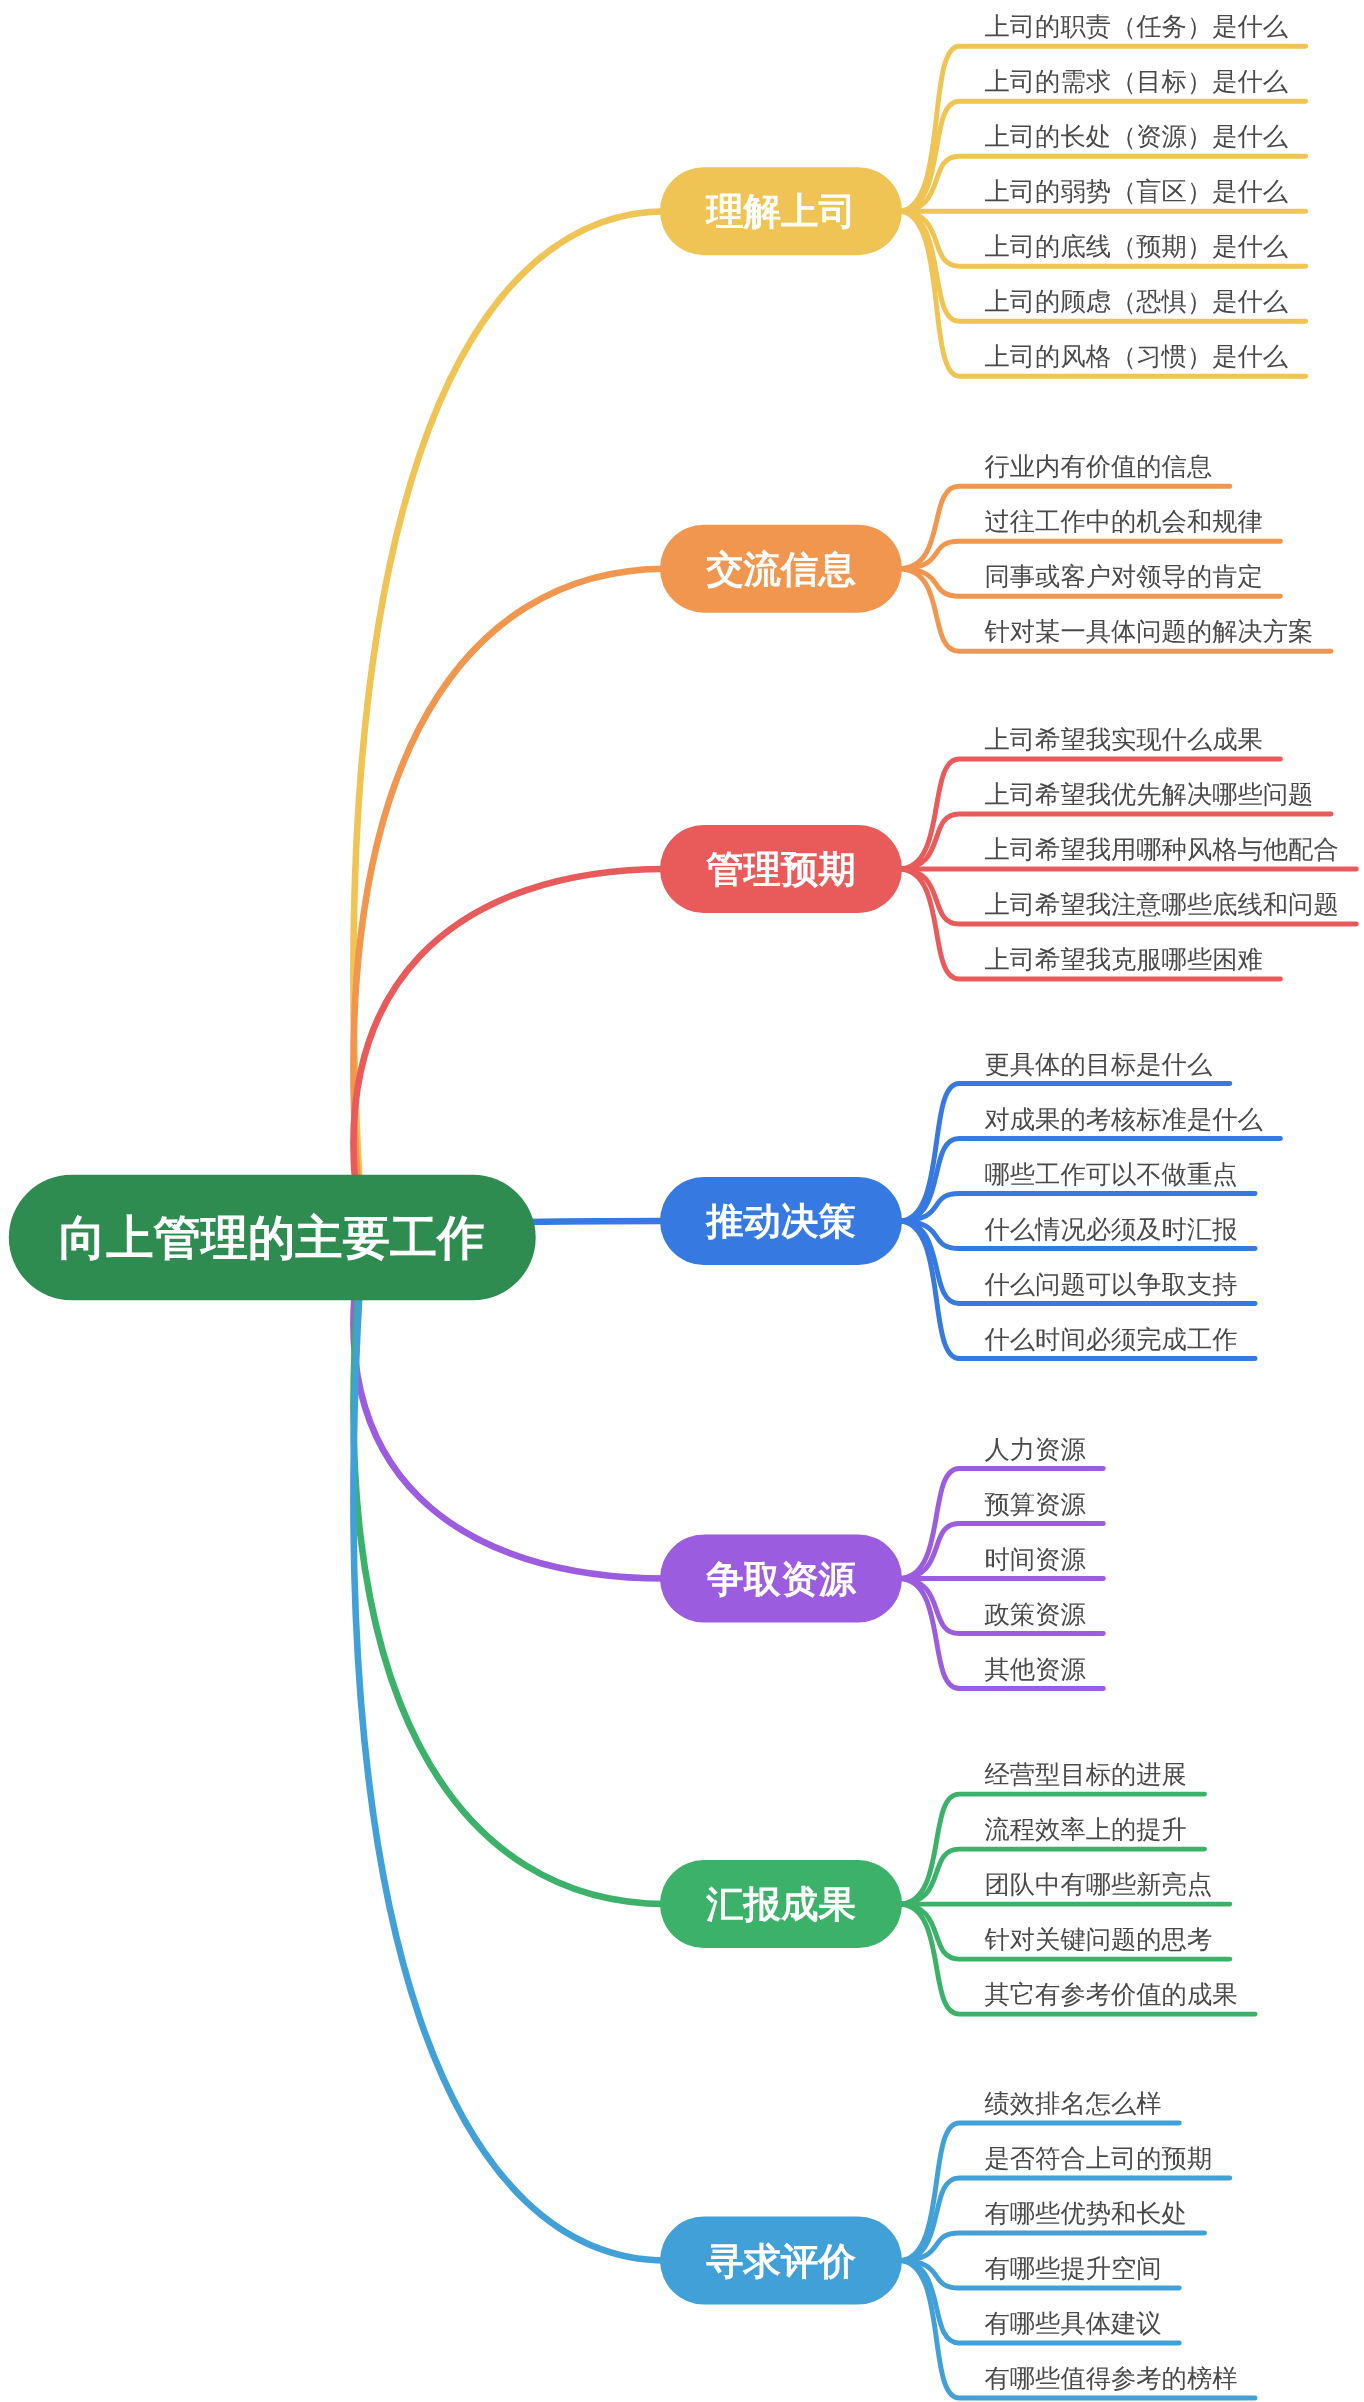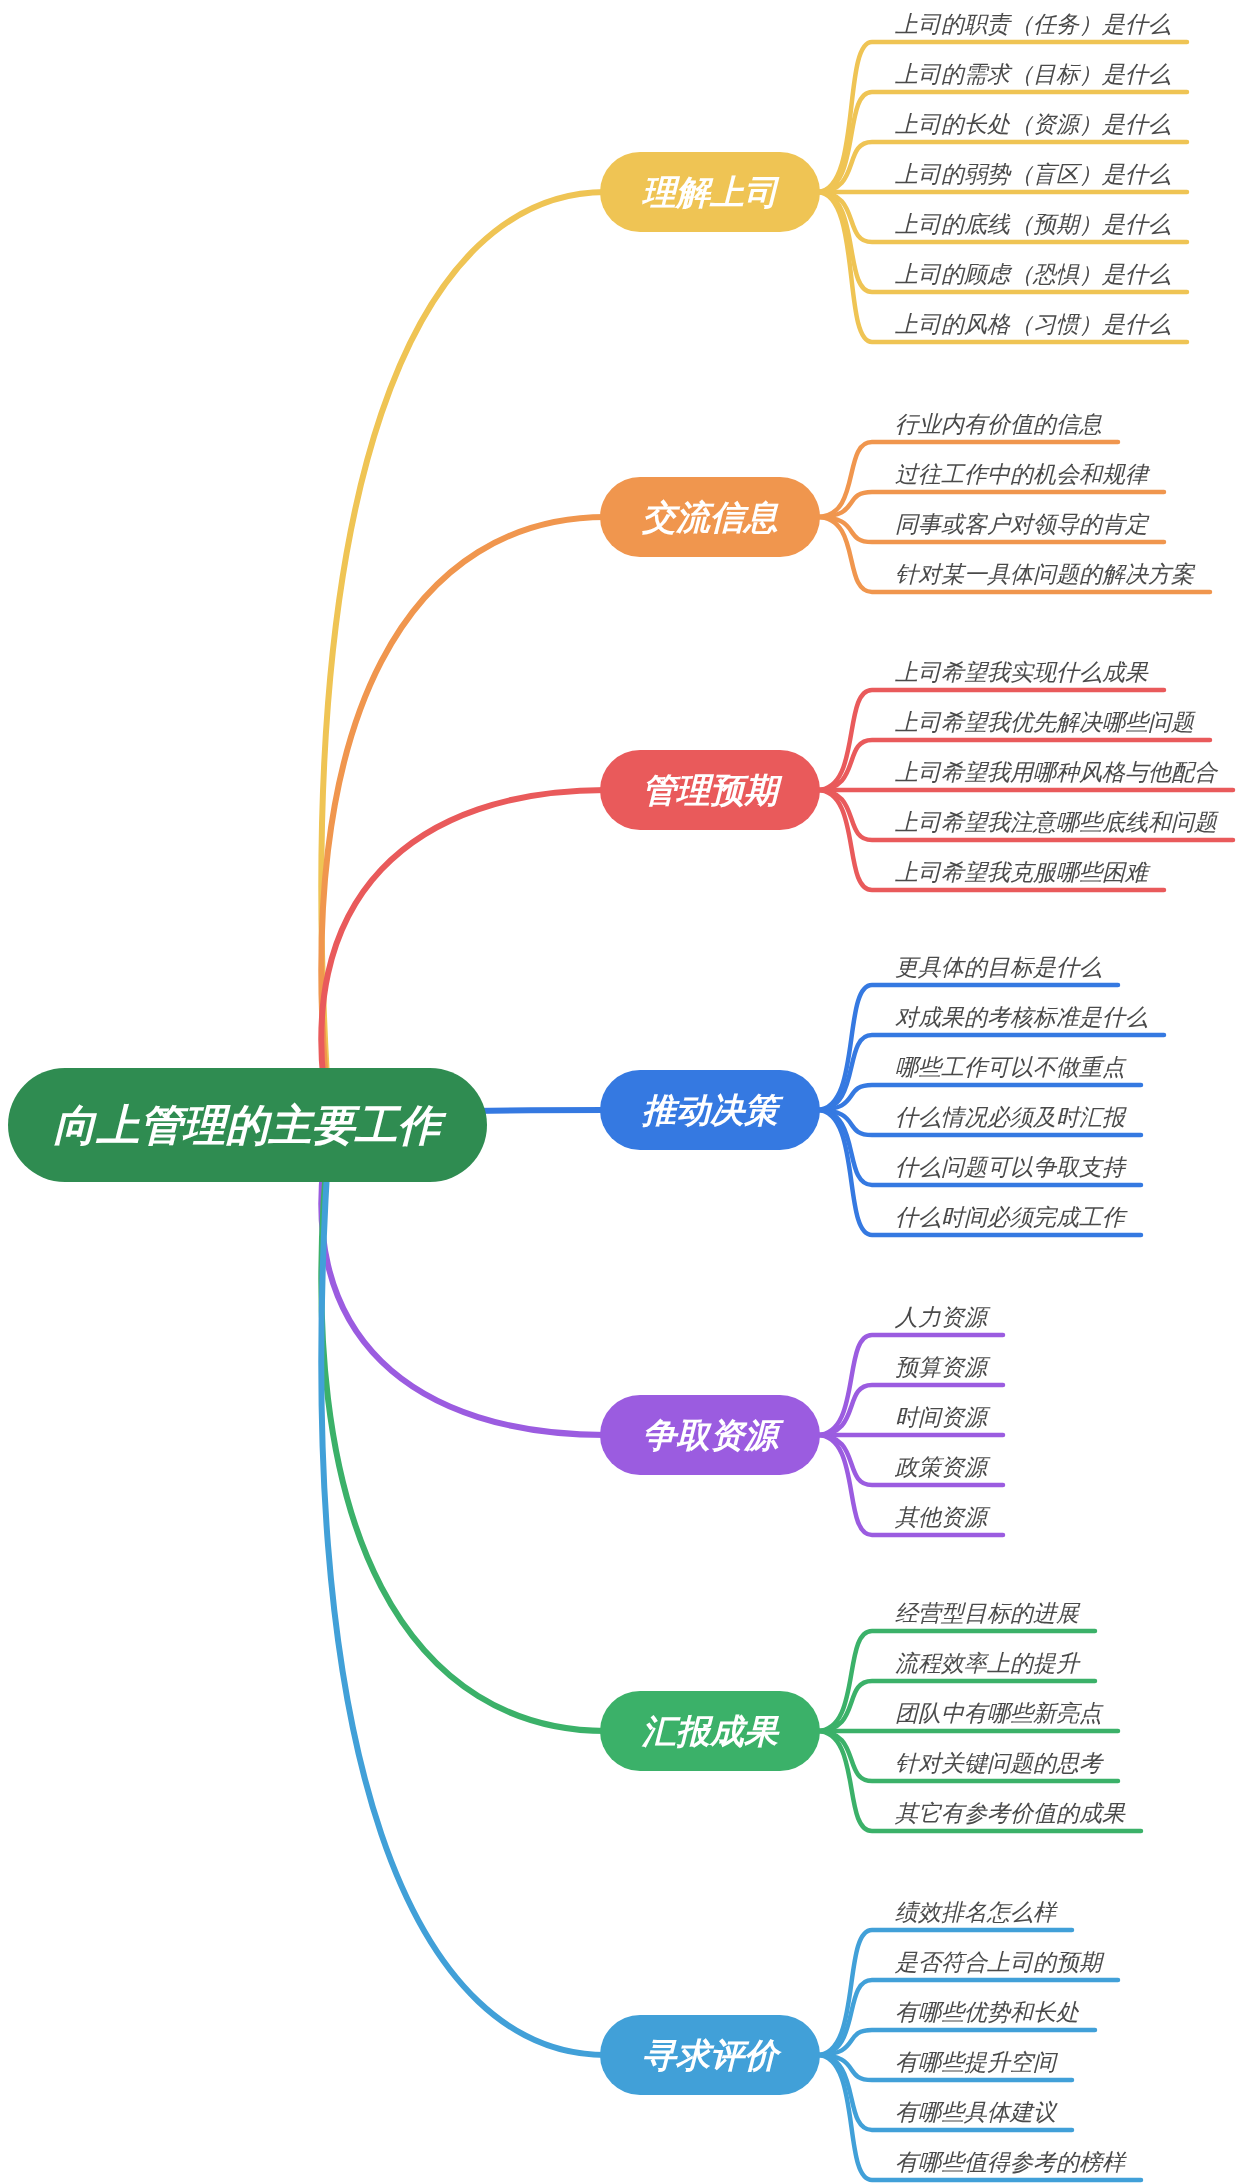--- a/index.html
+++ b/index.html
@@ -2,21 +2,20 @@
 <html><head>
 <meta charset="utf-8">
 <style>
   html,body{margin:0;padding:0;background:#ffffff;}
   #stage{
     position:relative;
     width:1240px;height:2184px;
     background:#ffffff;
     font-family:"Liberation Sans","DejaVu Sans",sans-serif;
     overflow:hidden;
-    font-style:italic;
   }
   svg{display:block}
   .leaf-label{
     font-family:"Liberation Sans","DejaVu Sans",sans-serif;
     font-size:23px;
     fill:#4A4A4A;
   }
   .pill-label{
     font-family:"Liberation Sans","DejaVu Sans",sans-serif;
     font-size:34px;

